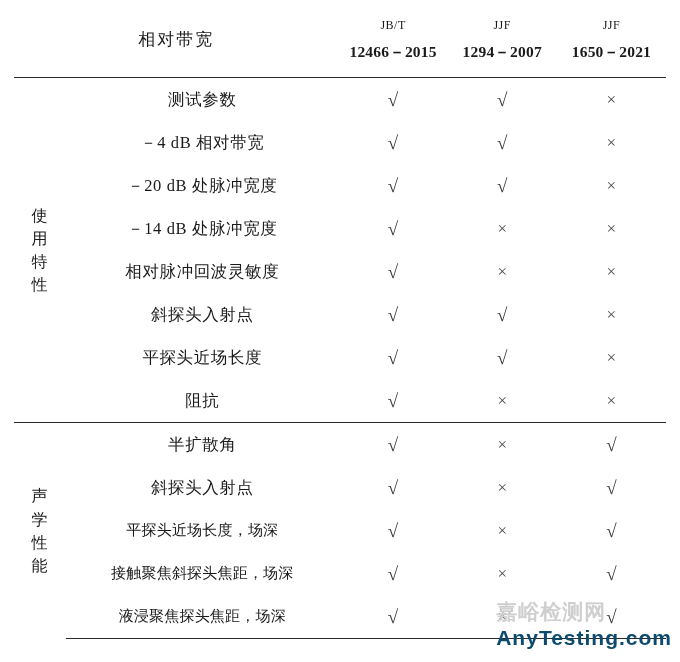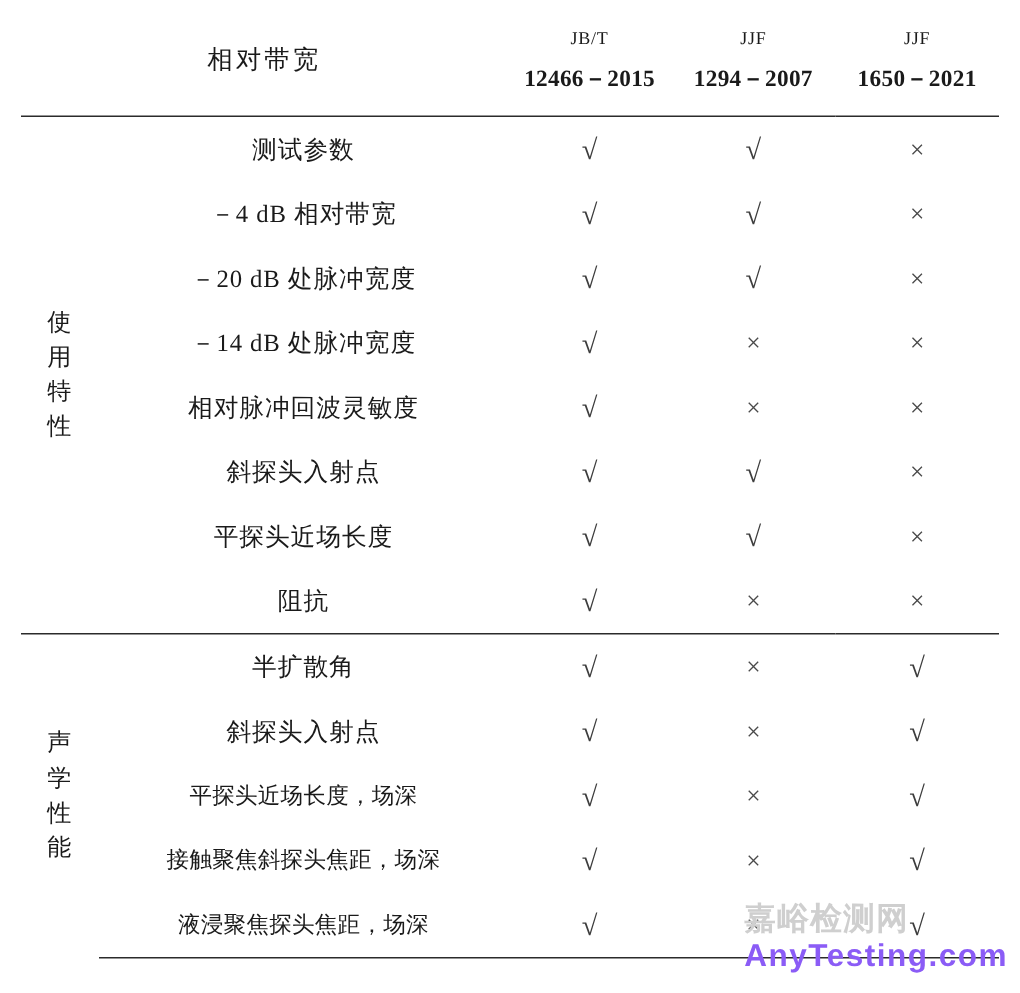--- a/index.html
+++ b/index.html
@@ -121,21 +121,21 @@
     bottom: 14px;
     font-family: "Liberation Sans", sans-serif;
     font-size: 21px;
     font-weight: bold;
     color: #cfcfcf;
     letter-spacing: 1px;
     pointer-events: none;
     user-select: none;
   }
   .watermark .wm-any {
-    color: #8b5cf6;
+    color: #0c4a6e;
   }
 </style>
 </head>
 <body>
 
 <div class="table-wrap">
   <table class="spec-table">
     <colgroup>
       <col class="c-group">
       <col class="c-param">

